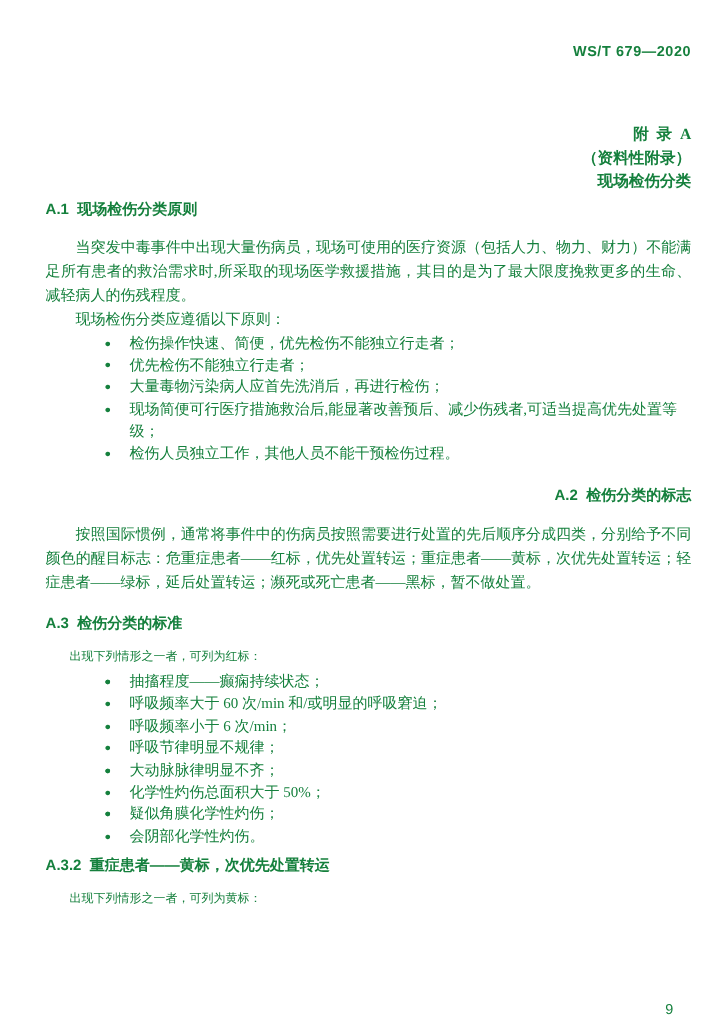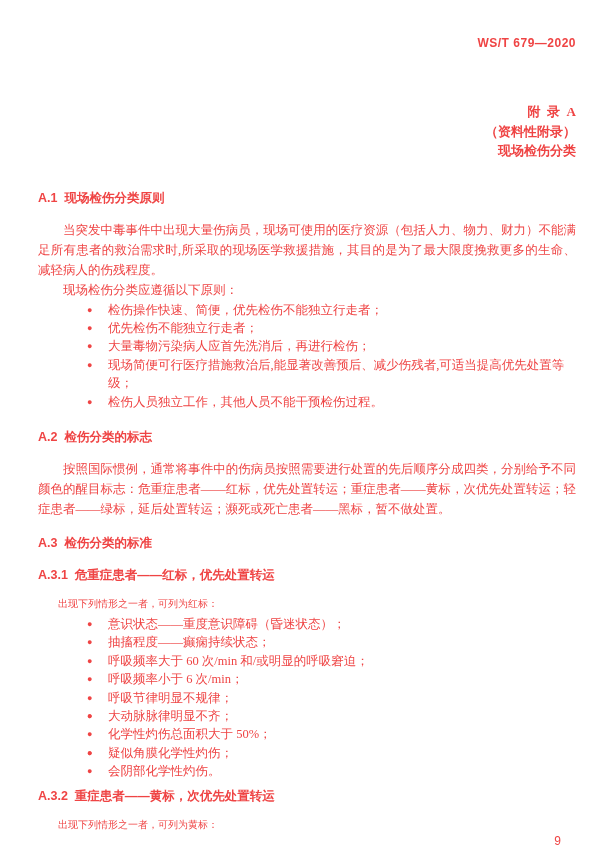--- a/index.html
+++ b/index.html
@@ -3,21 +3,21 @@
 <meta charset="utf-8">
 <style>
   * { margin: 0; padding: 0; box-sizing: border-box; }
   html, body { background: #e8e8e8; }
   .page {
     position: relative;
     width: 606px;
     height: 855px;
     background: #ffffff;
     font-family: "Liberation Serif", serif;
-    color: #ef4444;
+    color: #15803d;
     overflow: hidden;
     margin: 0 auto;
   }
   .content { padding: 36px 30px 0 38px; }
 
   .std-no {
     text-align: right;
     font-size: 12px;
     line-height: 14px;
     font-family: "Liberation Sans", sans-serif;
@@ -35,22 +35,22 @@
   }
   .title-block div { white-space: pre; }
 
   .sec-heading {
     font-size: 12.5px;
     font-weight: bold;
     line-height: 18px;
     white-space: pre;
     font-family: "Liberation Sans", sans-serif;
   }
-  .mt-a1   { margin-top: 28px; }
-  .mt-a2   { margin-top: 17px; }
+  .mt-a1   { margin-top: 4px; }
+  .mt-a2   { margin-top: 17px; text-align: right; }
   .mt-a3   { margin-top: 15px; }
   .mt-a31  { margin-top: 14px; }
   .mt-a32  { margin-top: 6px; }
 
   .para {
     margin-top: 13px;
     font-size: 12.5px;
     line-height: 20px;
     text-align: justify;
     text-indent: 2em;
@@ -115,25 +115,24 @@
       <li><span class="dot">●</span><span>大量毒物污染病人应首先洗消后，再进行检伤；</span></li>
       <li><span class="dot">●</span><span>现场简便可行医疗措施救治后,能显著改善预后、减少伤残者,可适当提高优先处置等级；</span></li>
       <li><span class="dot">●</span><span>检伤人员独立工作，其他人员不能干预检伤过程。</span></li>
     </ul>
 
     <div class="sec-heading mt-a2">A.2  检伤分类的标志</div>
     <p class="para">按照国际惯例，通常将事件中的伤病员按照需要进行处置的先后顺序分成四类，分别给予不同颜色的醒目标志：危重症患者——红标，优先处置转运；重症患者——黄标，次优先处置转运；轻症患者——绿标，延后处置转运；濒死或死亡患者——黑标，暂不做处置。</p>
 
     <div class="sec-heading mt-a3">A.3  检伤分类的标准</div>
 
-    <div class="sec-heading mt-a31">A.3.1  危重症患者——红标，优先处置转运</div>
     <p class="intro">出现下列情形之一者，可列为红标：</p>
 
     <ul class="bullets">
-      <li><span class="dot">●</span><span>意识状态——重度意识障碍（昏迷状态）；</span></li>
+      <li><span class="dot">●</span></li>
       <li><span class="dot">●</span><span>抽搐程度——癫痫持续状态；</span></li>
       <li><span class="dot">●</span><span>呼吸频率大于 60 次/min 和/或明显的呼吸窘迫；</span></li>
       <li><span class="dot">●</span><span>呼吸频率小于 6 次/min；</span></li>
       <li><span class="dot">●</span><span>呼吸节律明显不规律；</span></li>
       <li><span class="dot">●</span></li>
       <li><span class="dot">●</span><span>大动脉脉律明显不齐；</span></li>
       <li><span class="dot">●</span><span>化学性灼伤总面积大于 50%；</span></li>
       <li><span class="dot">●</span></li>
       <li><span class="dot">●</span><span>疑似角膜化学性灼伤；</span></li>
       <li><span class="dot">●</span><span>会阴部化学性灼伤。</span></li>

